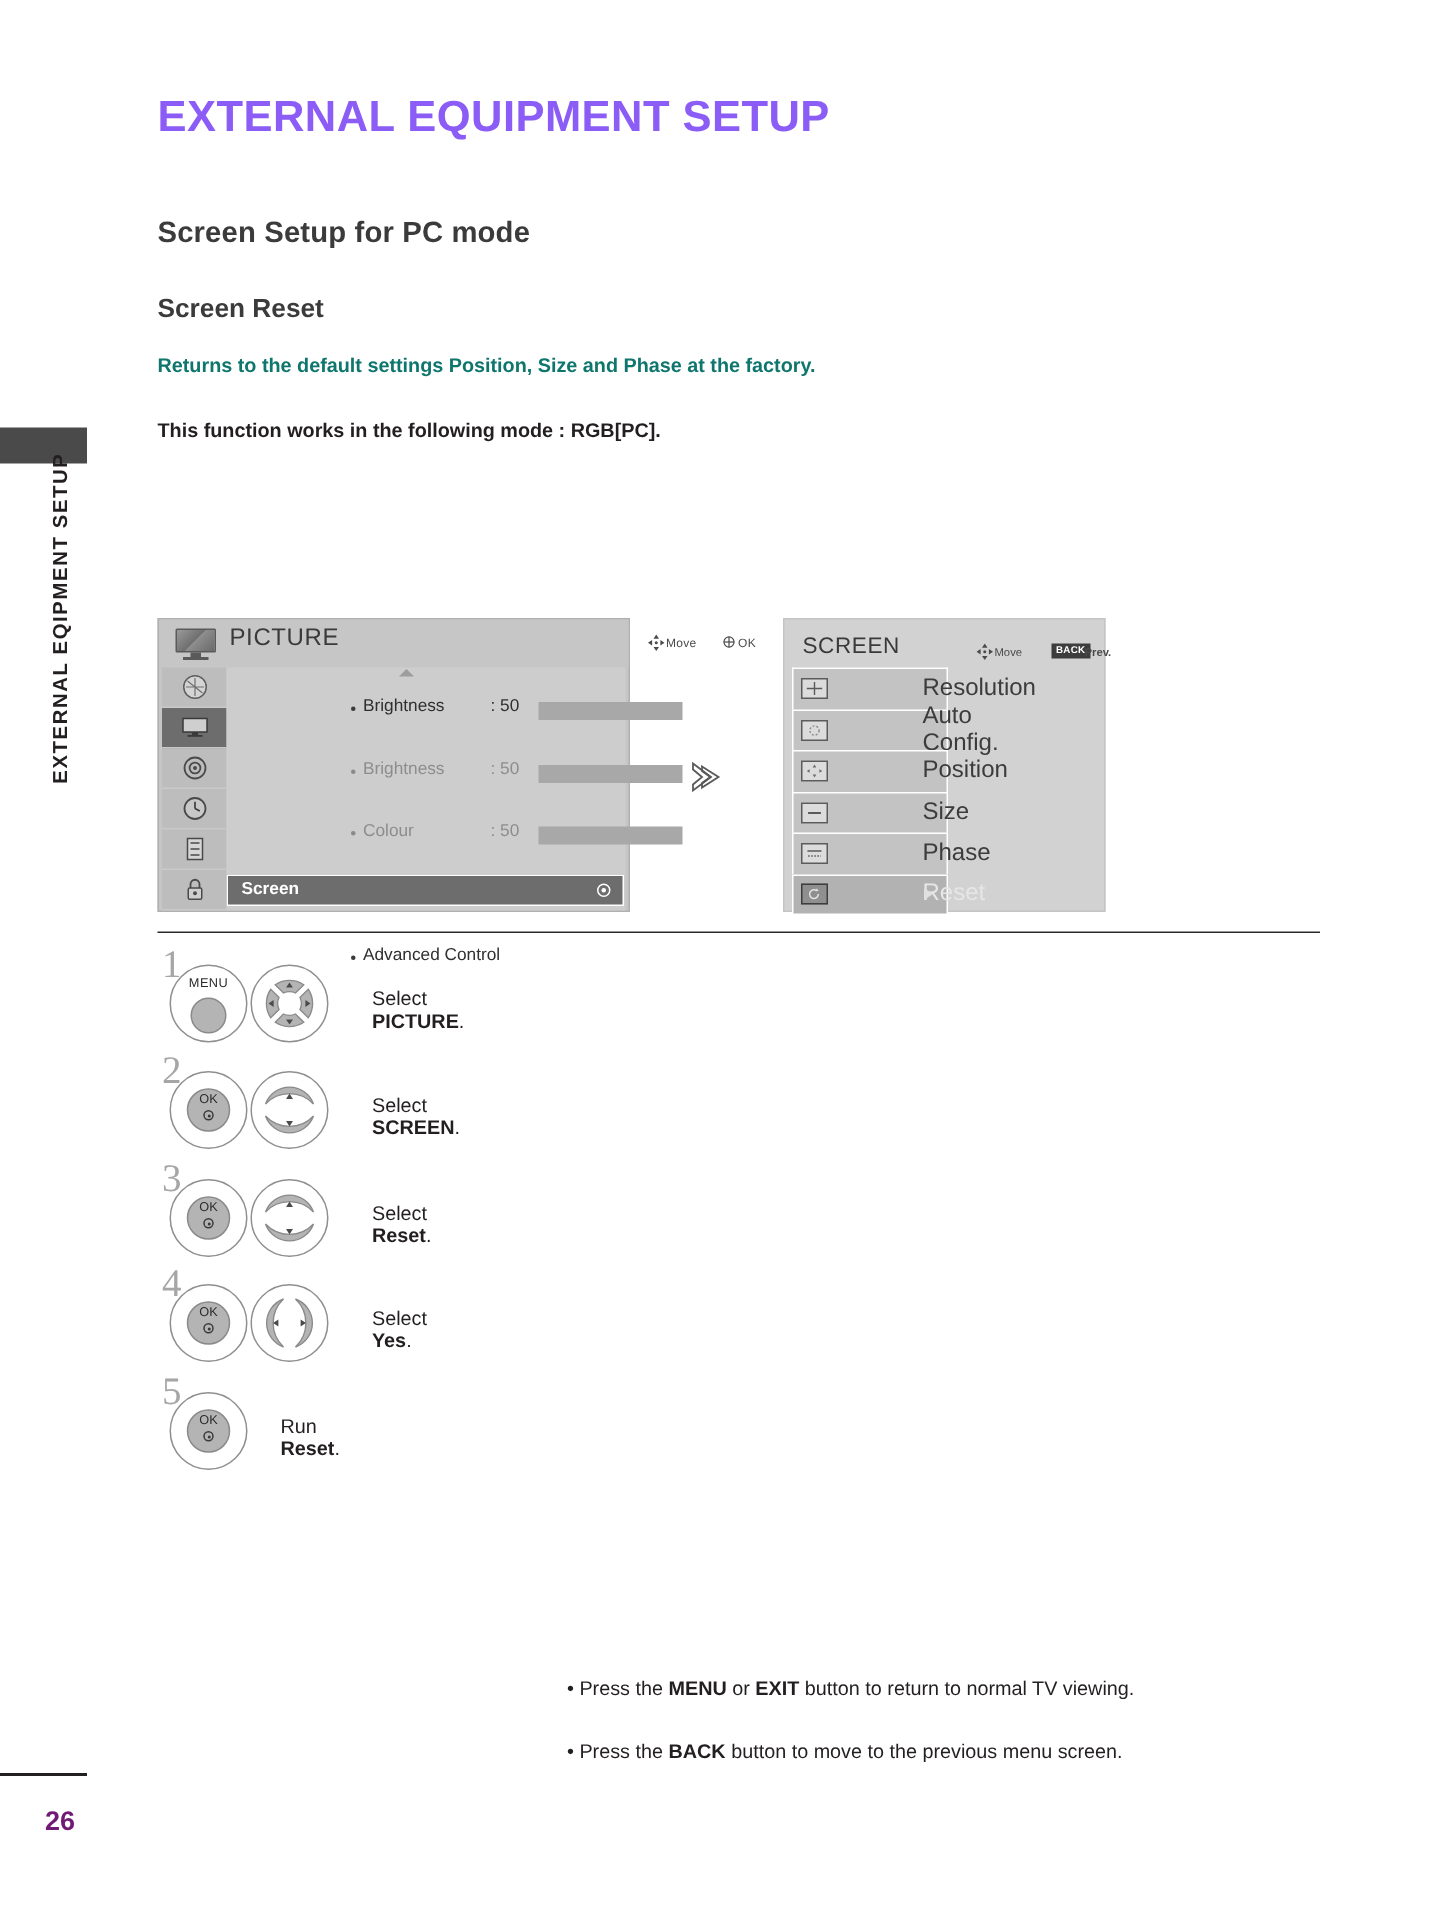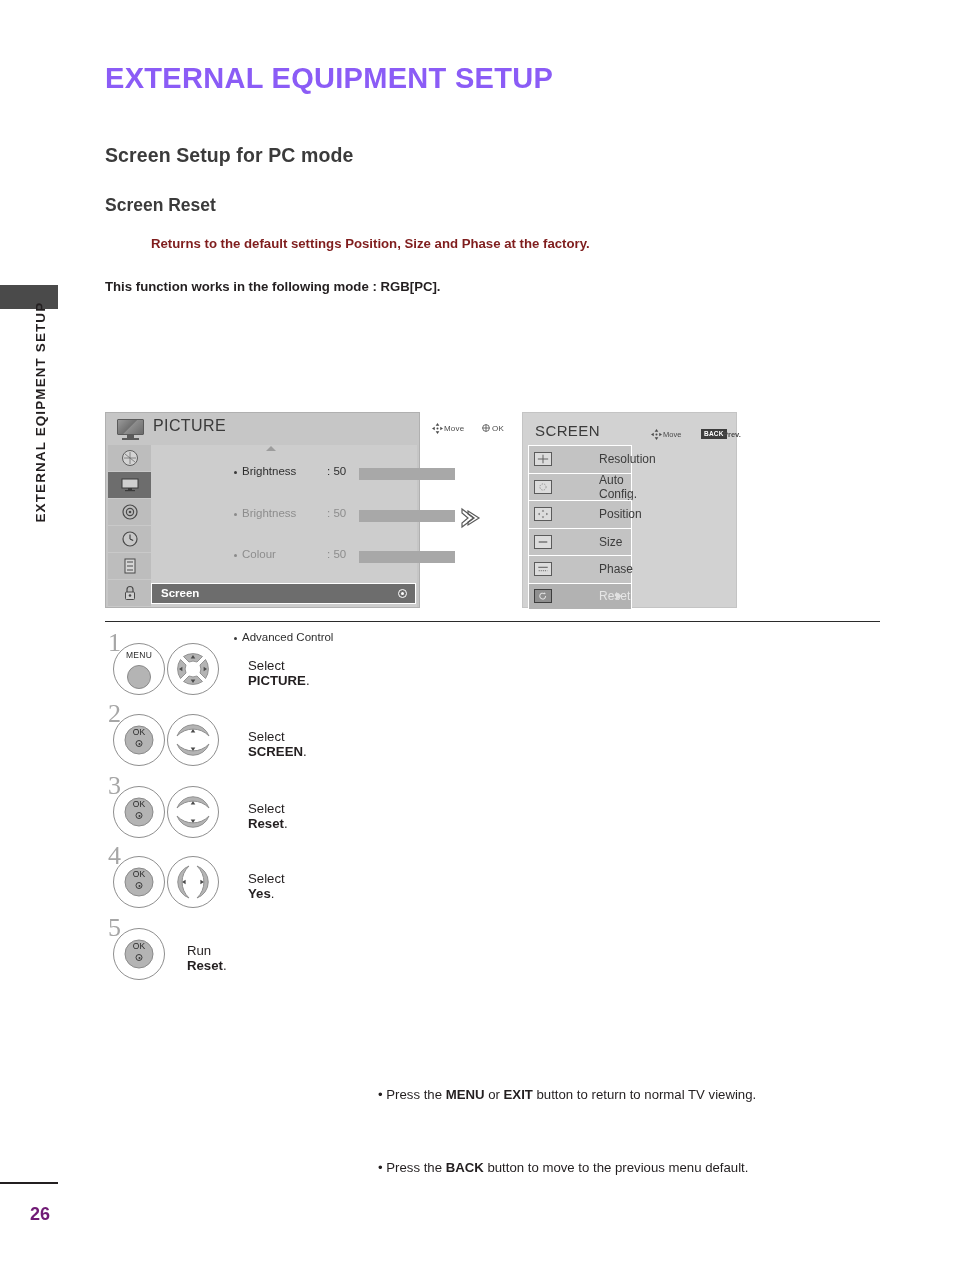--- a/index.html
+++ b/index.html
@@ -67,22 +67,21 @@
     font-size: 17.5px;
     font-weight: bold;
     color: #3b3b3b;
   }
   .body-line1 {
     position: absolute;
     left: 105px;
     top: 236px;
     font-size: 13.2px;
     font-weight: bold;
-    color: #7f1d1d;
-    margin-left: 46px;
+    color: #0f766e;
   }
   .body-line2 {
     position: absolute;
     left: 105px;
     top: 279px;
     font-size: 13.2px;
     font-weight: bold;
     color: #231f20;
   }
 
@@ -365,24 +364,24 @@
     border: 1px solid #5b5b5b;
     background: #dcdcdc;
     box-sizing: border-box;
   }
   .scr-item:last-child .scr-ico {
     background: #8f8f8f;
     border-color: #3d3d3d;
   }
   .scr-lbl {
     position: absolute;
-    left: 30px;
+    left: 46px;
     top: 50%;
     transform: translateY(-50%);
-    font-size: 12px;
+    font-size: 16px;
     color: #3c3c3c;
     padding-left: 40px;
   }
   .scr-item:last-child .scr-lbl { color: #e6e6e6; }
   .scr-arrow {
     position: absolute;
     right: 9px;
     top: 50%;
     transform: translateY(-50%);
     width: 0; height: 0;
@@ -507,21 +506,21 @@
   .step-text b { font-weight: bold; }
 
   
   .note {
     position: absolute;
     left: 378px;
     font-size: 13.2px;
     color: #231f20;
   }
   .note b { font-weight: bold; }
-  .note1 { top: 1087px; }
+  .note1 { top: 1118px; }
   .note2 { top: 1160px; }
 
   .hr-bottom {
     position: absolute;
     left: 0;
     top: 1182px;
     width: 58px;
     height: 2px;
     background: #231f20;
   }
@@ -813,17 +812,17 @@
   </div>
   <div class="step-text" style="left:82px;">
     <span>Run </span><b>Reset</b><span>.</span>
   </div>
 </div>
 
 <div class="note note1">
   <span>• Press the </span><b>MENU</b><span> or </span><b>EXIT</b><span> button to return to normal TV viewing.</span>
 </div>
 <div class="note note2">
-  <span>• Press the </span><b>BACK</b><span> button to move to the previous menu default.</span>
+  <span>• Press the </span><b>BACK</b><span> button to move to the previous menu screen.</span>
 </div>
 
 <div class="hr-bottom"></div>
 <div class="page-num">26</div>
 
 </body></html>

